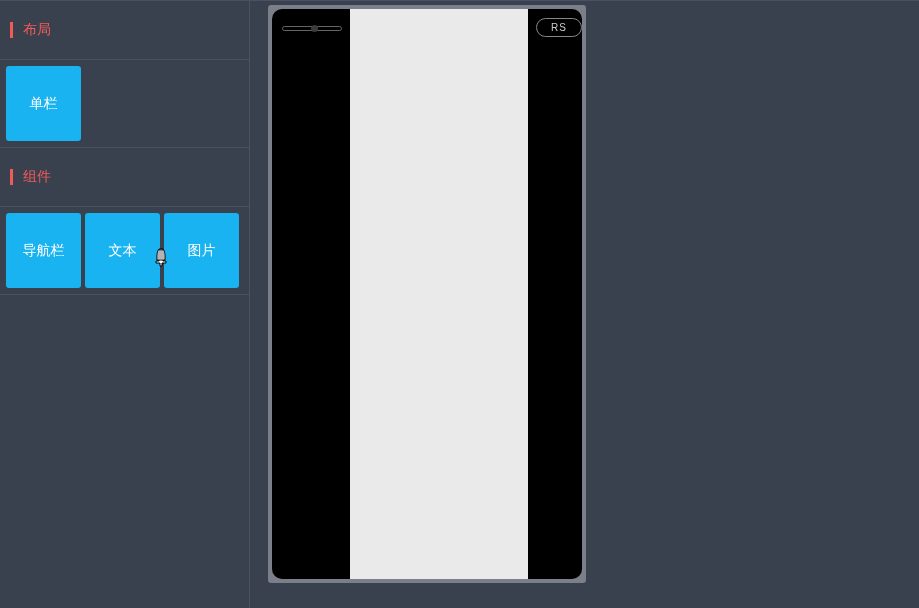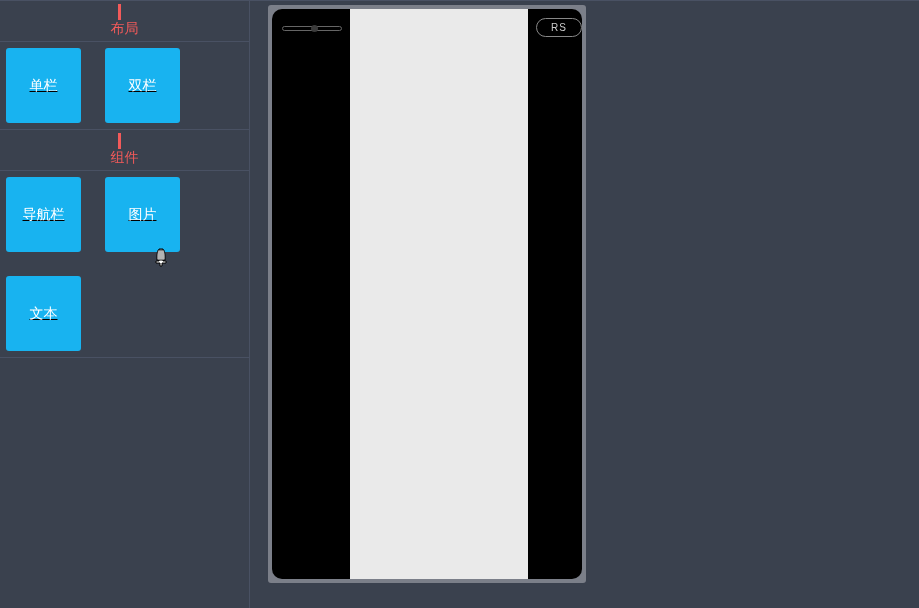--- a/index.html
+++ b/index.html
@@ -14,43 +14,41 @@
       height: 608px;
       overflow: hidden;
       display: flex;
     }
     .sidebar {
       width: 250px;
       border-right: 1px solid #495163;
       border-top: 1px solid #495163;
     }
     .section-header {
-      padding: 3px 10px;
+      padding: 20px 10px;
       display: flex;
       align-items: center;
       border-bottom: 1px solid #495163;
-      flex-direction: column;
     }
     .section-bar {
       width: 3px;
       height: 16px;
       background: #f25a5a;
       margin-right: 10px;
     }
     .section-title {
       color: #f25a5a;
       font-size: 14px;
     }
     .tile-grid {
       display: flex;
       flex-wrap: wrap;
-      gap: 24px;
+      gap: 4px;
       padding: 6px;
       border-bottom: 1px solid #495163;
-      text-decoration: underline;
     }
     .tile {
       width: 75px;
       height: 75px;
       background: #18b3f0;
       color: #fff;
       display: flex;
       align-items: center;
       justify-content: center;
       font-size: 14px;
@@ -137,31 +135,30 @@
 </head>
 <body>
 
 <div class="sidebar">
   <div class="section-header">
     <div class="section-bar"></div>
     <div class="section-title">布局</div>
   </div>
   <div class="tile-grid">
     <div class="tile">单栏</div>
-    <div class="tile">双栏</div>
   </div>
 
   <div class="section-header">
     <div class="section-bar"></div>
     <div class="section-title">组件</div>
   </div>
   <div class="tile-grid">
     <div class="tile">导航栏</div>
+    <div class="tile">文本</div>
     <div class="tile">图片</div>
-    <div class="tile">文本</div>
   </div>
 </div>
 
 <div class="main">
   <div class="phone-wrapper">
     <div class="phone">
       <div class="phone-top">
         <div class="speaker"></div>
         <div class="camera"></div>
       </div>

